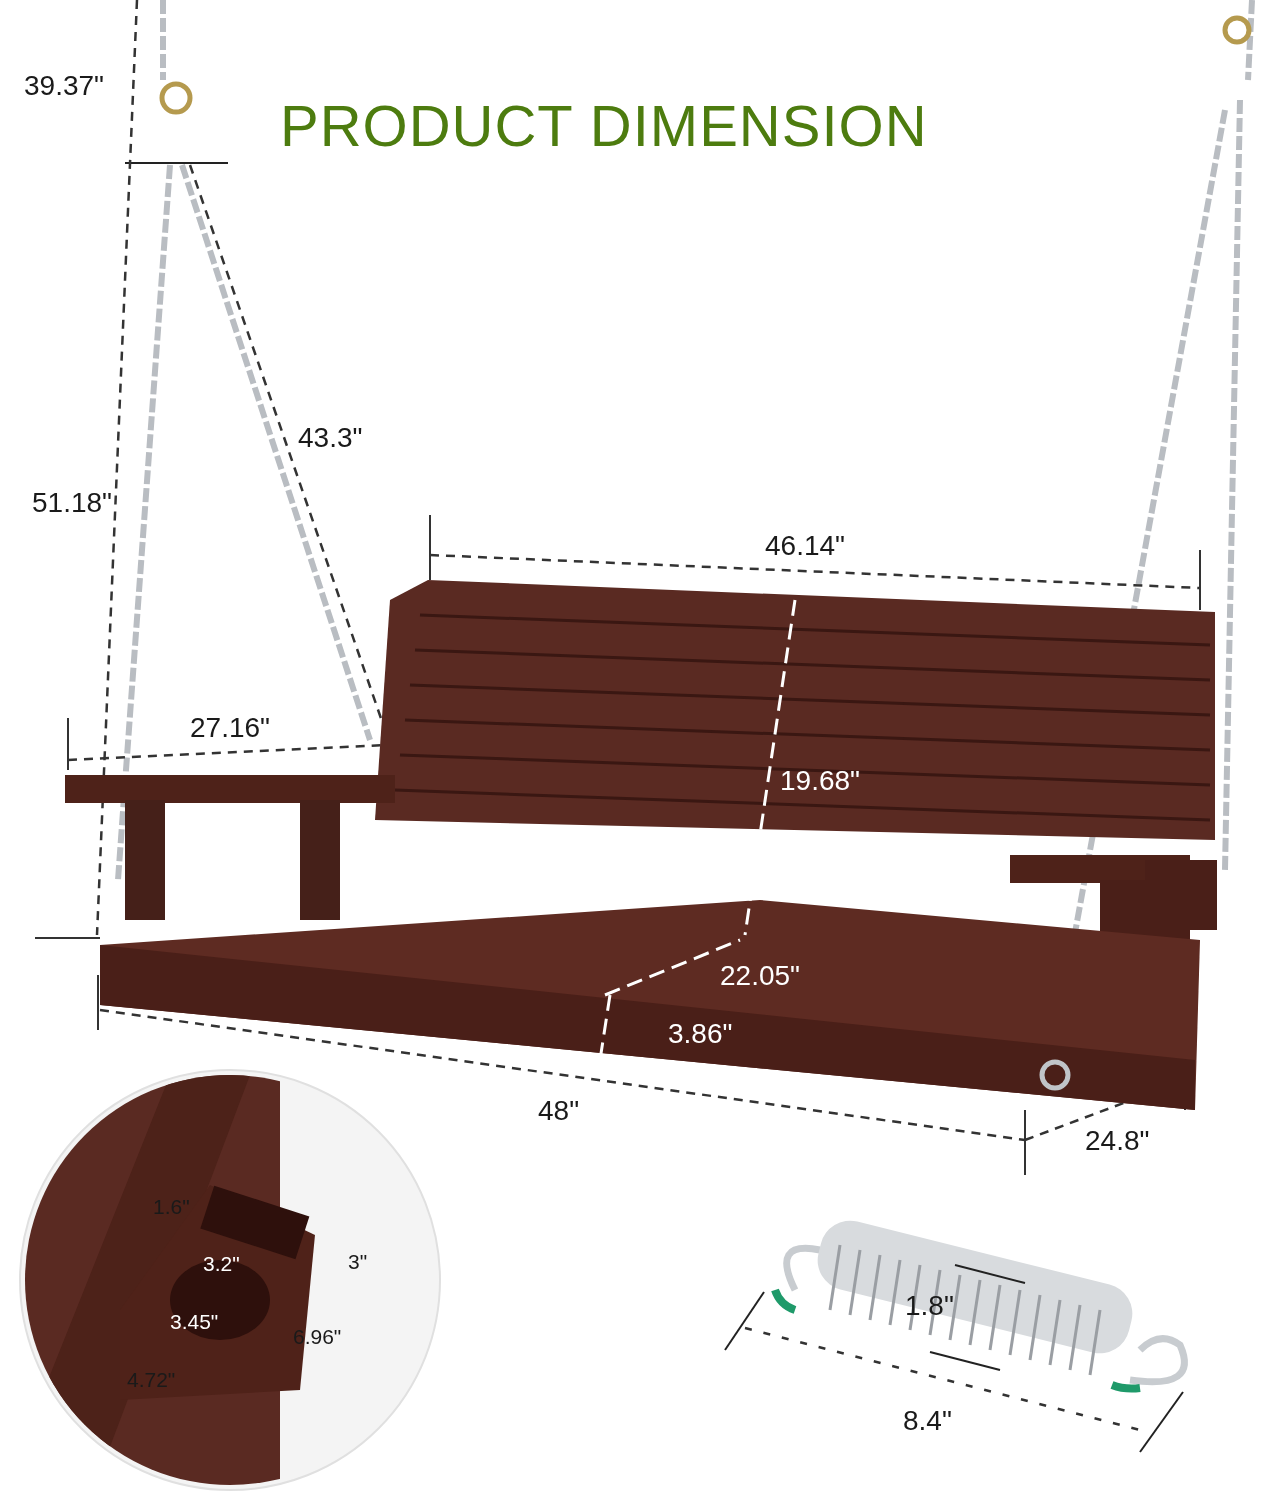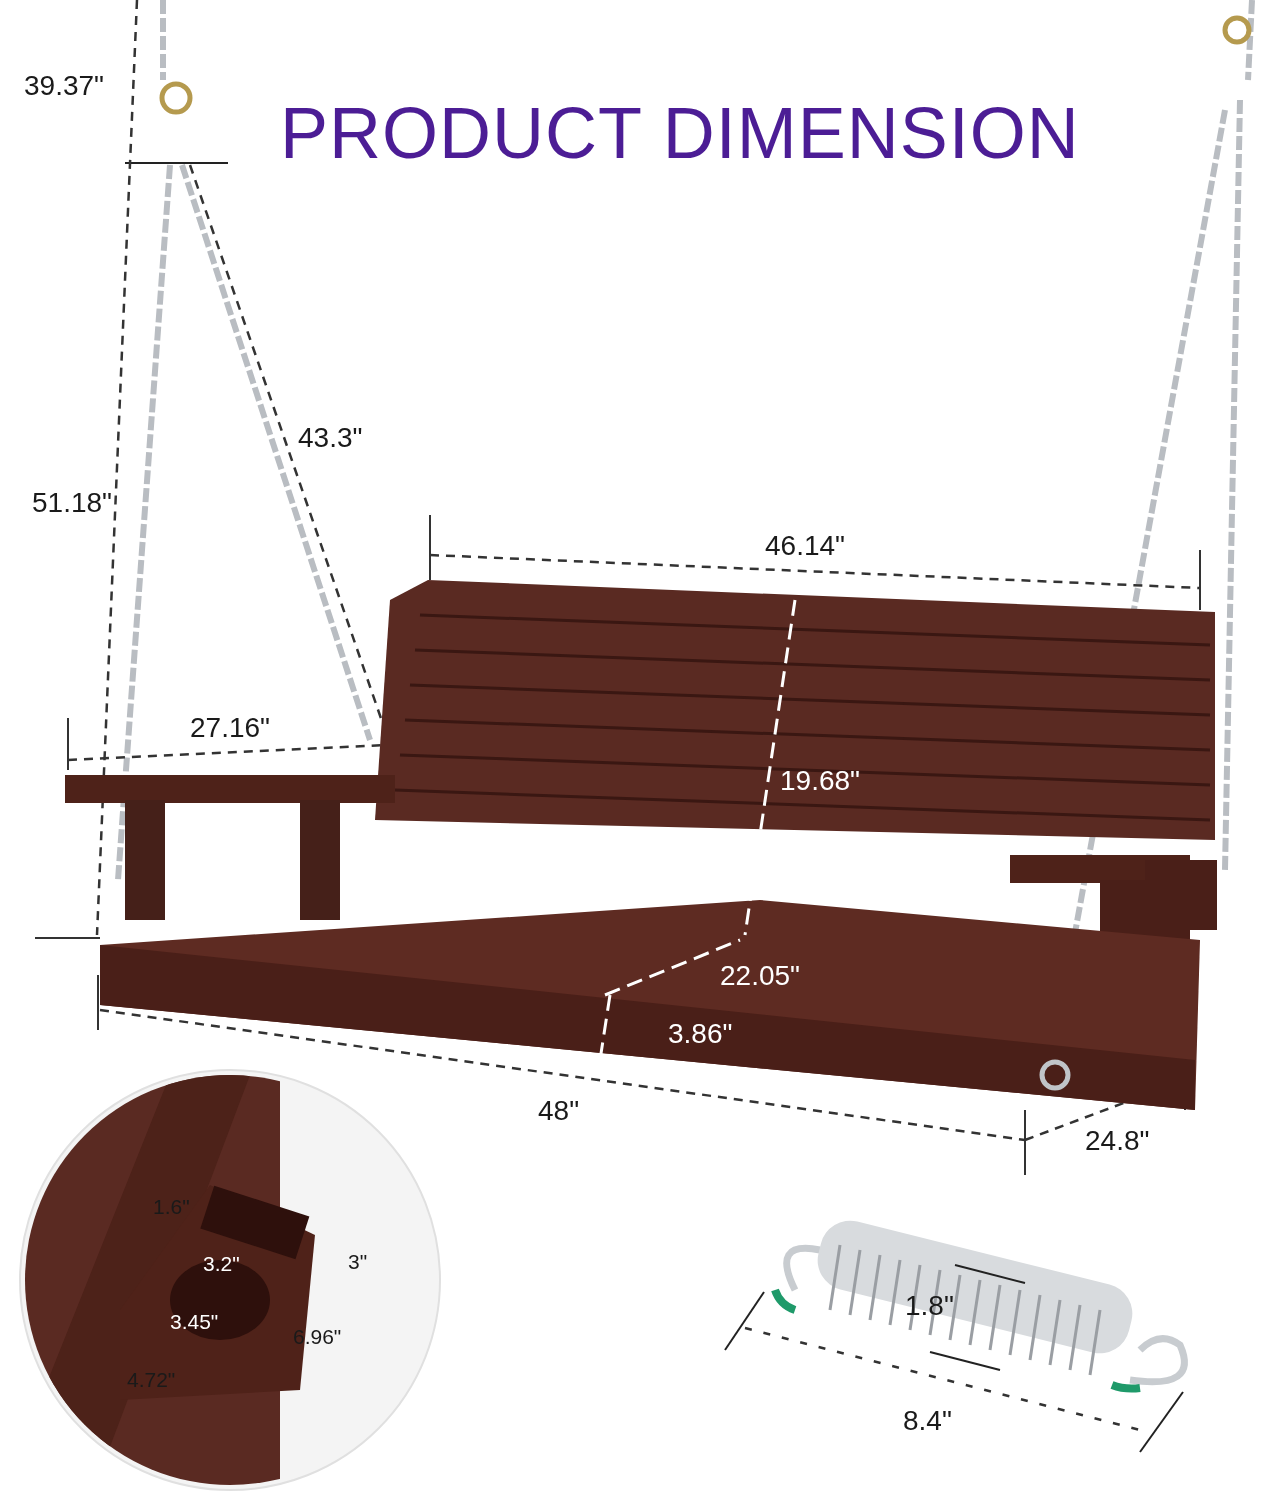--- a/index.html
+++ b/index.html
@@ -1,19 +1,19 @@
 <!DOCTYPE html>
 <html><head>
 <meta charset="utf-8">
 <style>
   html, body { margin:0; padding:0; background:#ffffff; }
   body { width:1275px; height:1500px; position:relative; overflow:hidden;
          font-family:"Liberation Sans", sans-serif; color:#1a1a1a; }
-  .title { position:absolute; left:280px; top:92px; font-size:72px; font-weight:400;
-           letter-spacing:1px; color:#4c1d95; white-space:nowrap; }
+  .title { position:absolute; left:280px; top:92px; font-size:58px; font-weight:400;
+           letter-spacing:1px; color:#4d7c0f; white-space:nowrap; }
   .lbl { position:absolute; font-size:28px; color:#1a1a1a; white-space:nowrap; }
   .lbl.w { color:#ffffff; }
   .lbl.s { font-size:21px; }
   svg.canvas { position:absolute; left:0; top:0; }
 </style>
 </head>
 <body>
 
 <svg class="canvas" width="1275" height="1500" viewBox="0 0 1275 1500">
   <defs>

